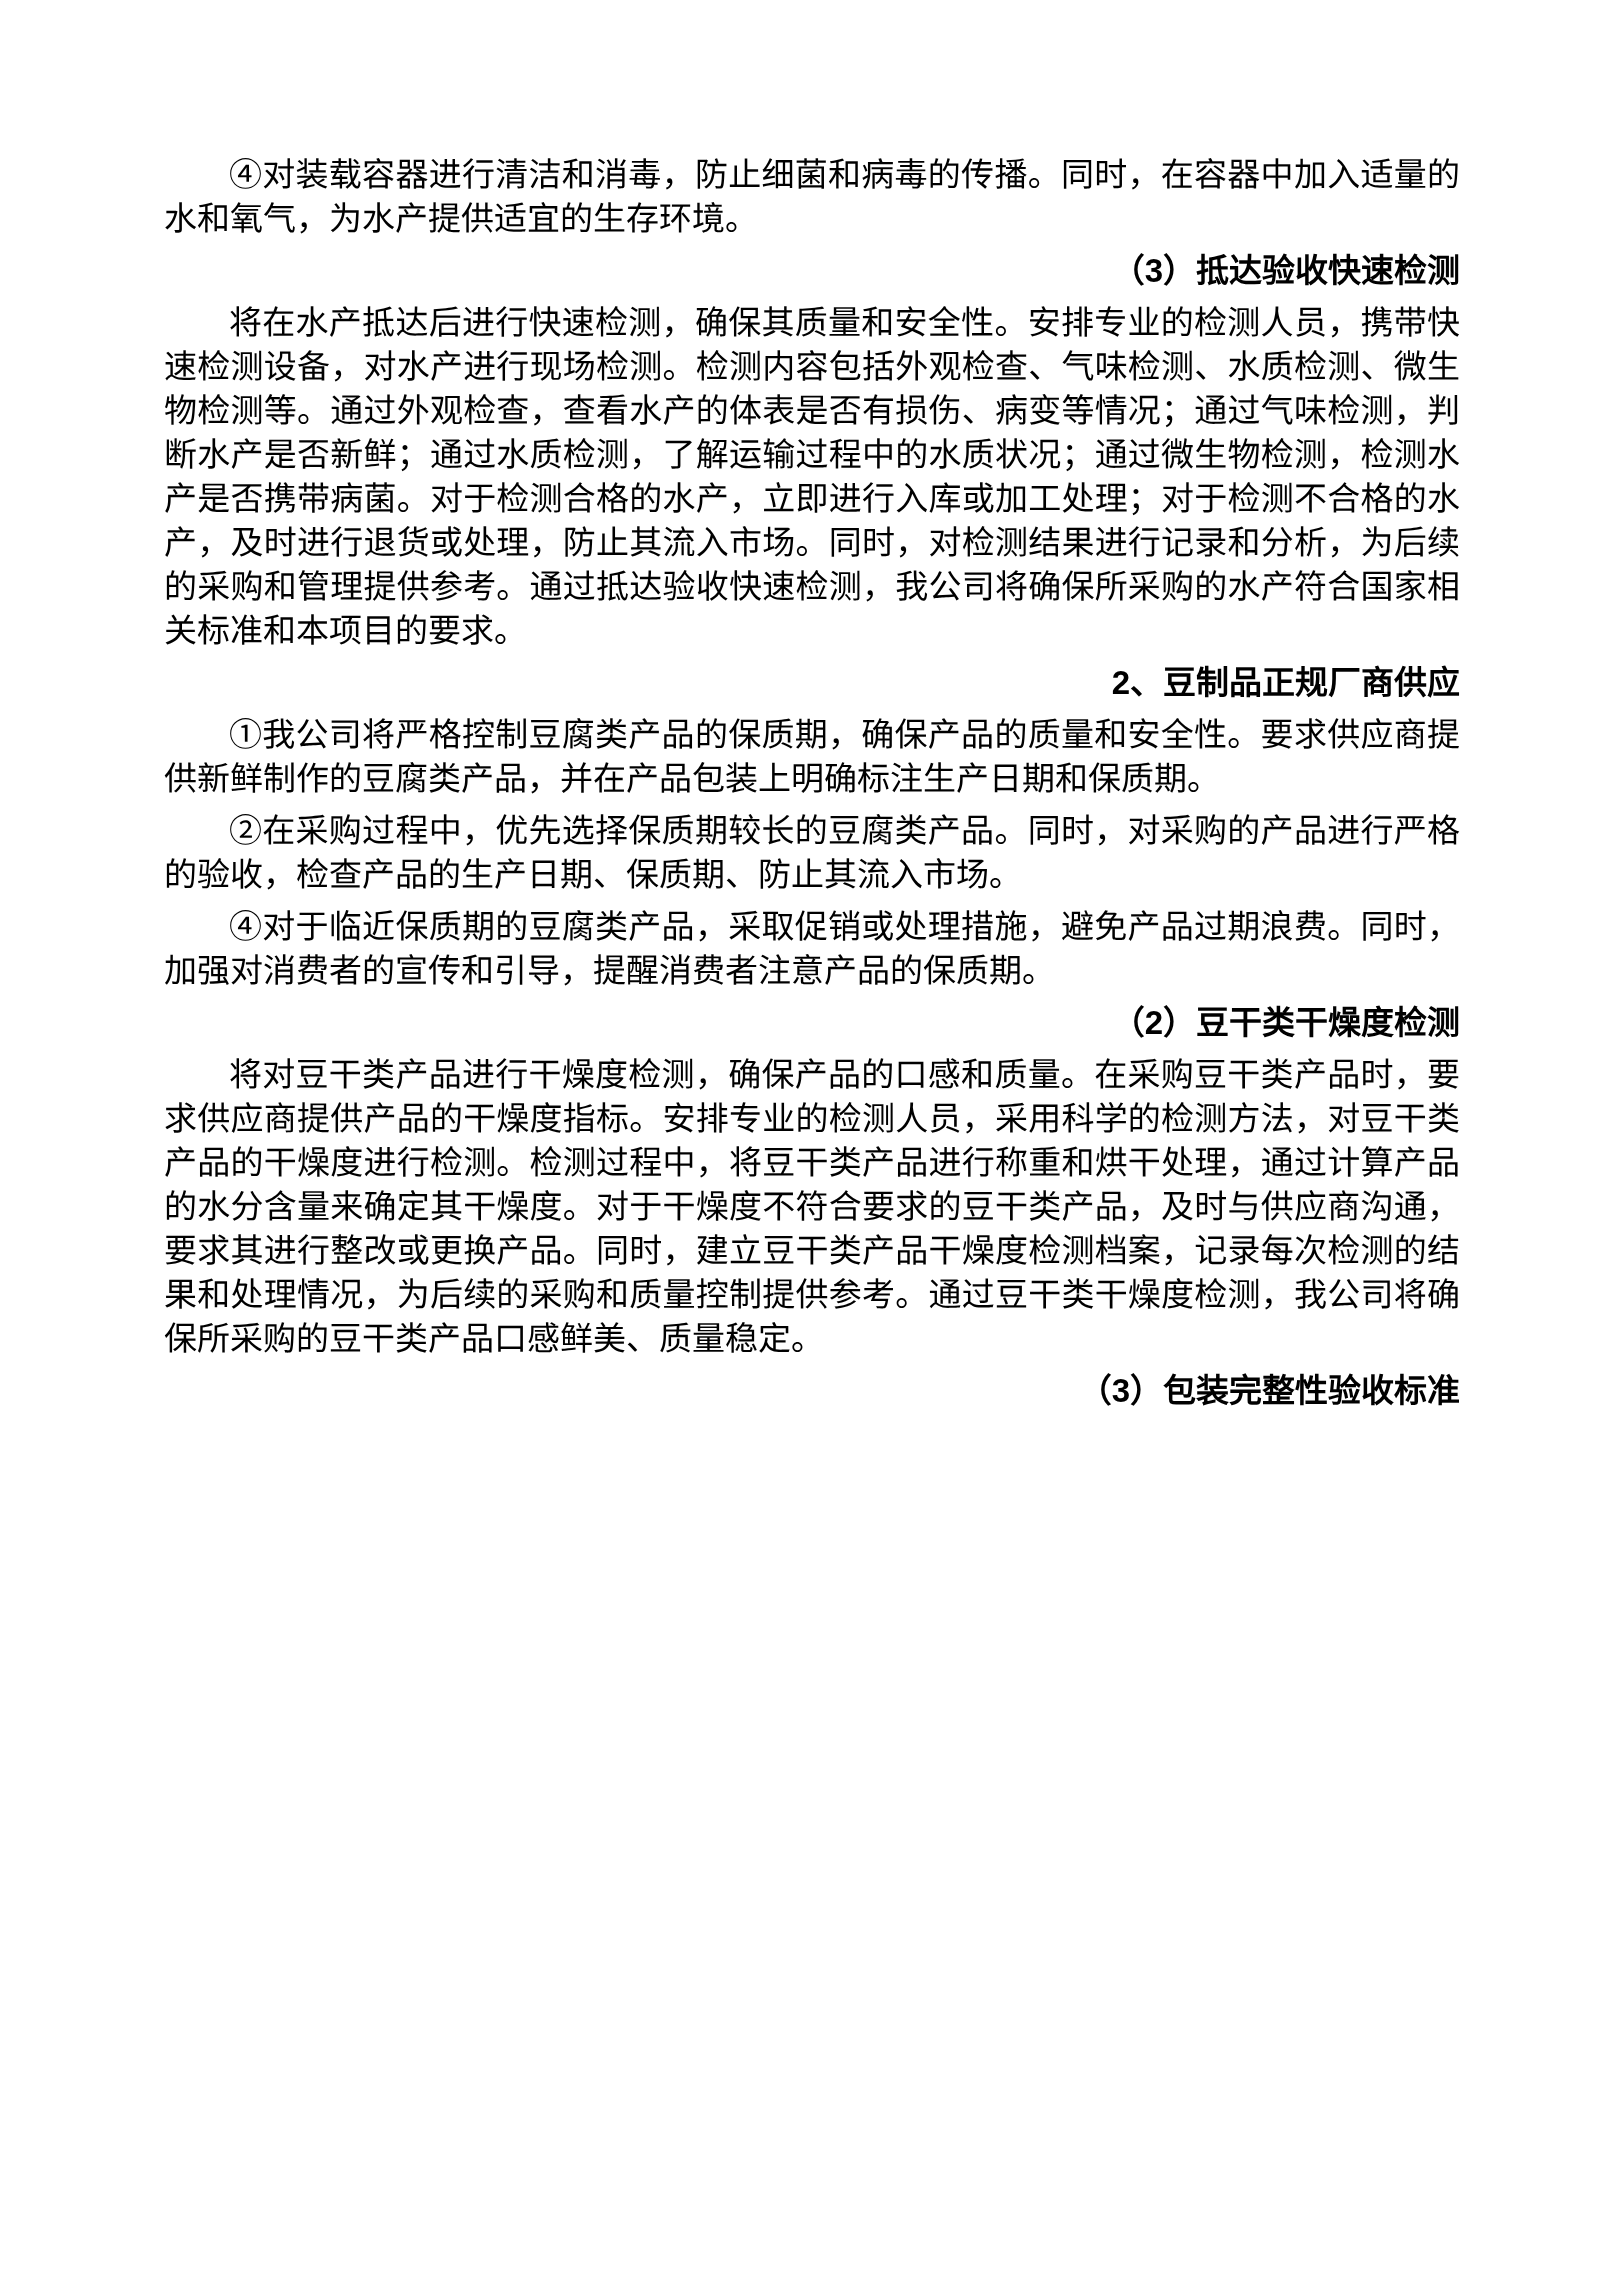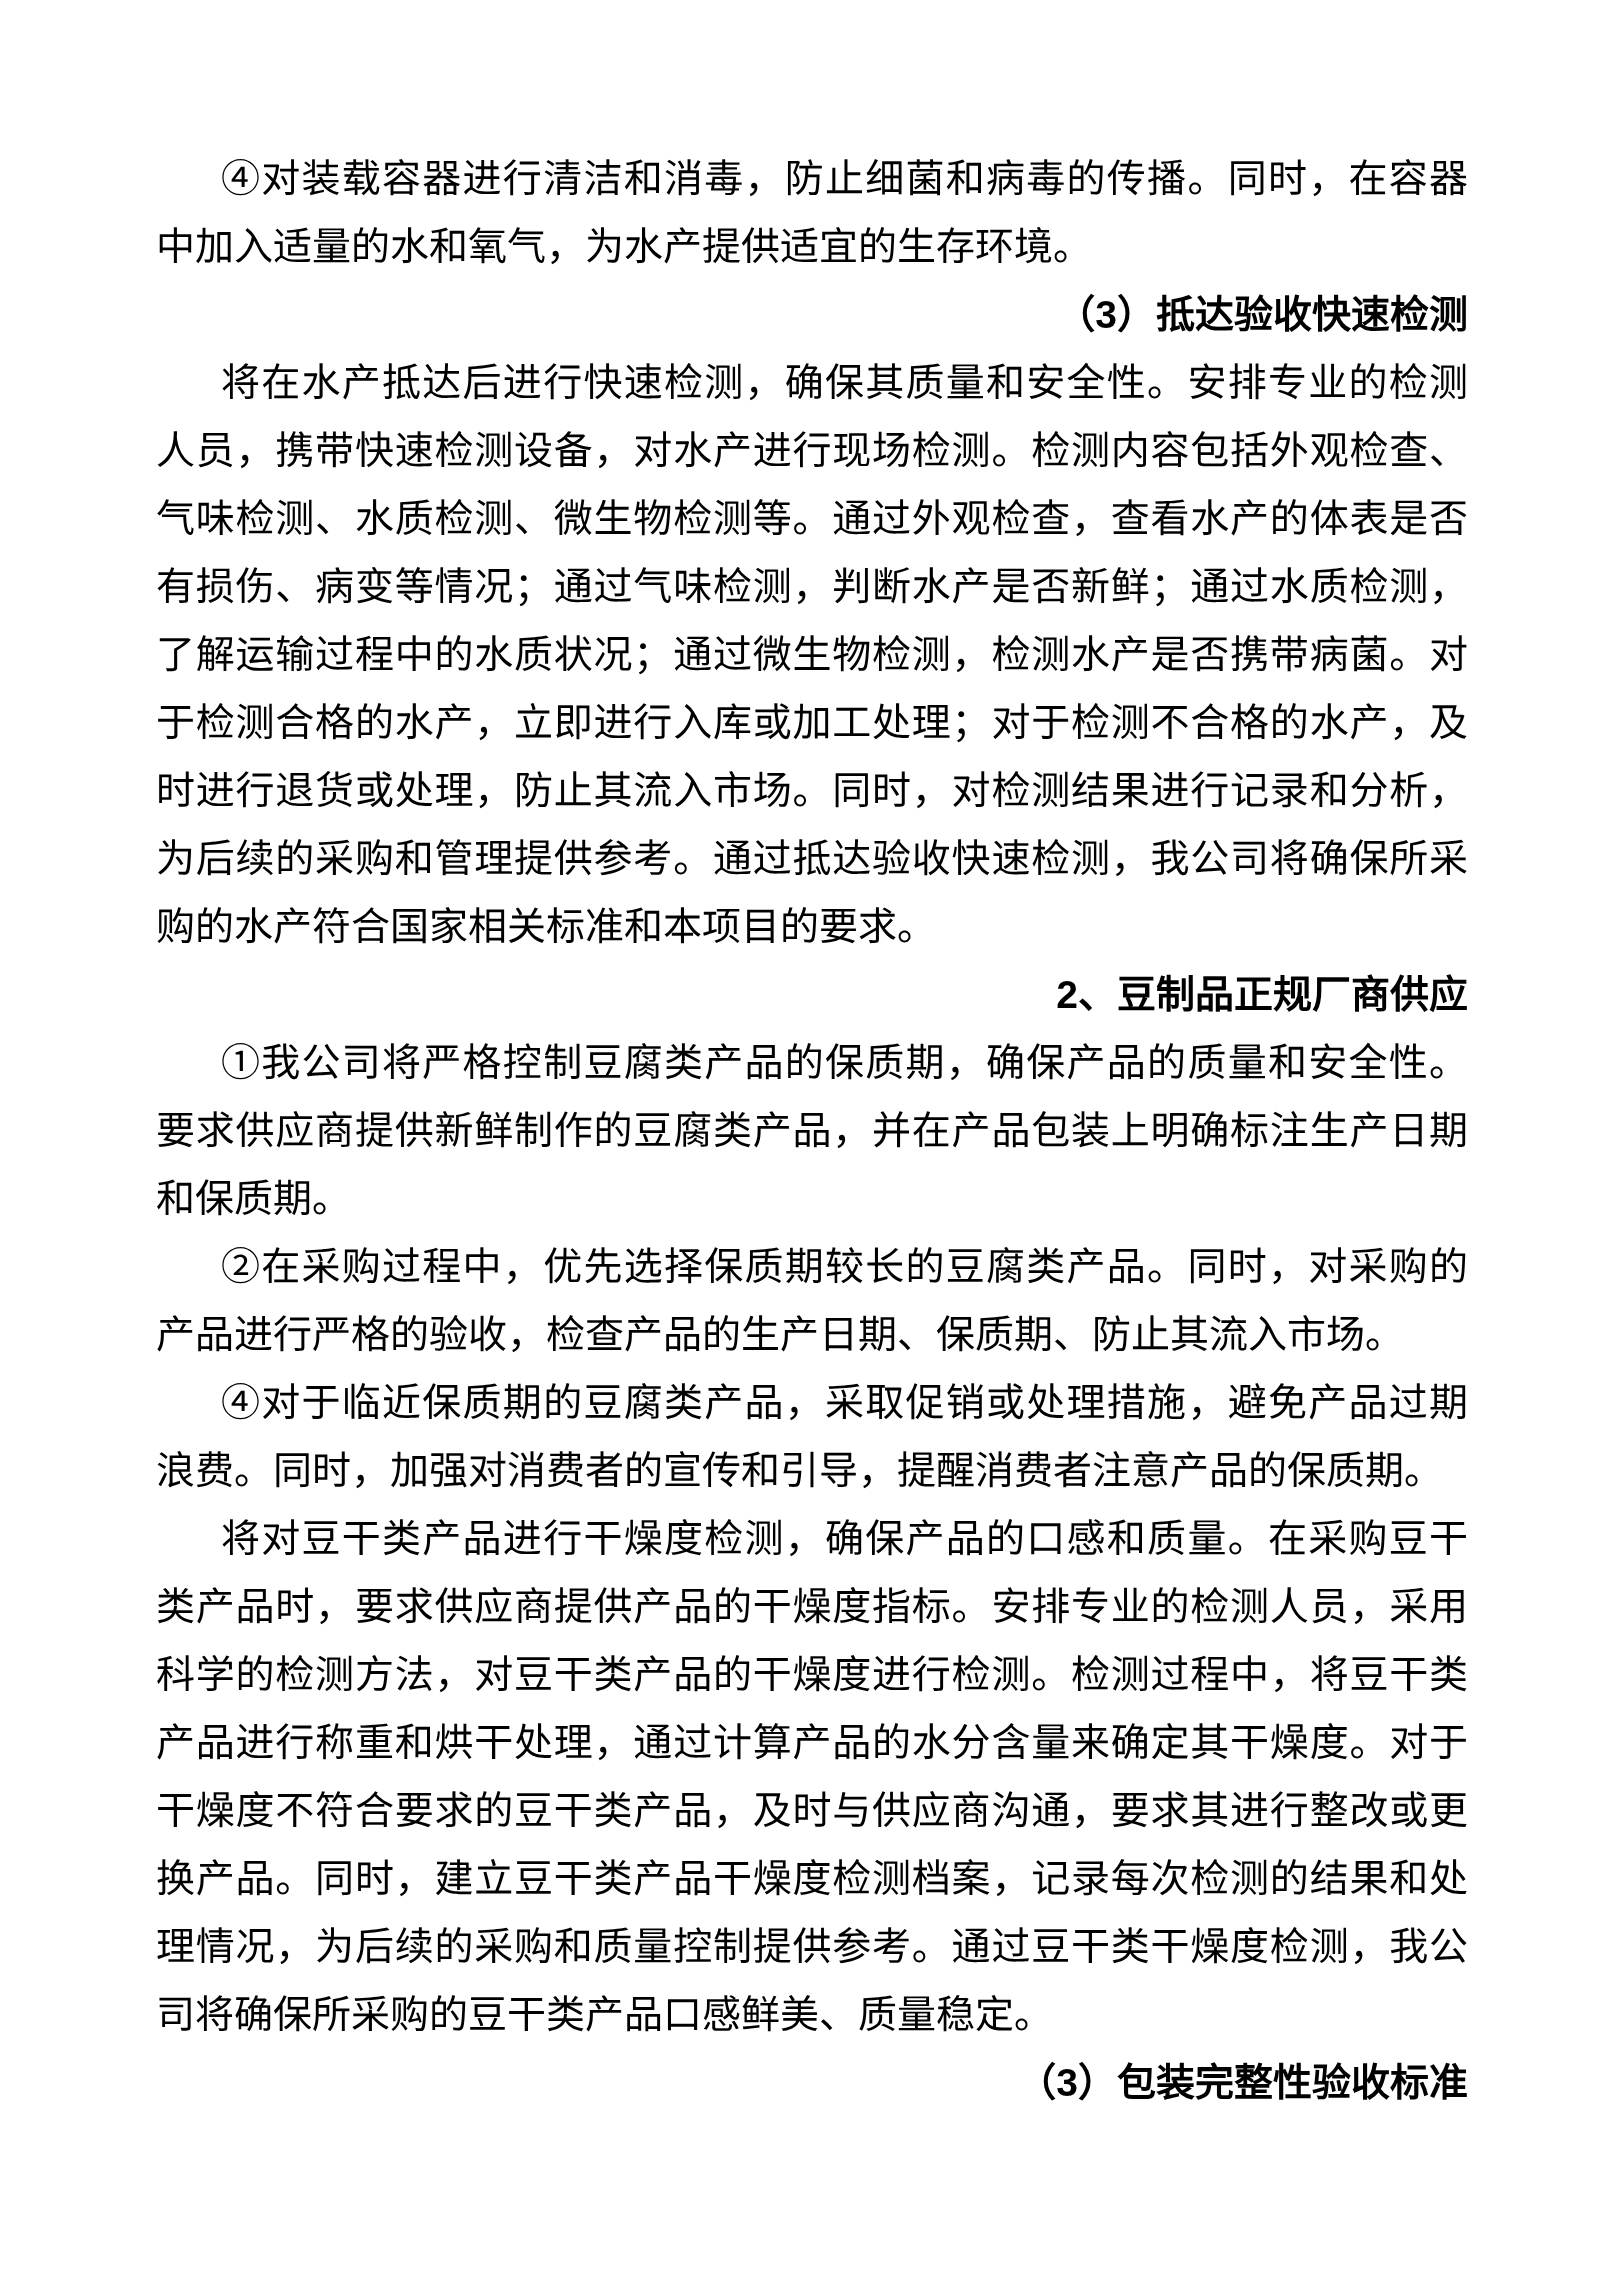--- a/index.html
+++ b/index.html
@@ -15,24 +15,24 @@
     font-family: "Liberation Serif", "DejaVu Serif", serif;
     color: #000000;
   }
   .page {
     position: absolute;
     left: 156px;
     top: 145px;
     width: 1312px;
   }
   .doc-block {
-    margin: 0;
+    margin: 8px;
     padding: 0;
-    font-size: 39px;
-    line-height: 68px;
+    font-size: 33px;
+    line-height: 44px;
     font-weight: normal;
     letter-spacing: 0;
   }
   p.doc-block {
     text-align: justify;
     text-justify: inter-character;
     text-indent: 65px;
     font-family: "Liberation Serif", "DejaVu Serif", serif;
   }
   h2.doc-block, h3.doc-block {
@@ -46,16 +46,17 @@
 <body>
 
 <main class="page">
     <p class="doc-block">④对装载容器进行清洁和消毒，防止细菌和病毒的传播。同时，在容器中加入适量的水和氧气，为水产提供适宜的生存环境。</p>
     <h3 class="doc-block">（3）抵达验收快速检测</h3>
     <p class="doc-block">将在水产抵达后进行快速检测，确保其质量和安全性。安排专业的检测人员，携带快速检测设备，对水产进行现场检测。检测内容包括外观检查、气味检测、水质检测、微生物检测等。通过外观检查，查看水产的体表是否有损伤、病变等情况；通过气味检测，判断水产是否新鲜；通过水质检测，了解运输过程中的水质状况；通过微生物检测，检测水产是否携带病菌。对于检测合格的水产，立即进行入库或加工处理；对于检测不合格的水产，及时进行退货或处理，防止其流入市场。同时，对检测结果进行记录和分析，为后续的采购和管理提供参考。通过抵达验收快速检测，我公司将确保所采购的水产符合国家相关标准和本项目的要求。</p>
     <h2 class="doc-block">2、豆制品正规厂商供应</h2>
     <p class="doc-block">①我公司将严格控制豆腐类产品的保质期，确保产品的质量和安全性。要求供应商提供新鲜制作的豆腐类产品，并在产品包装上明确标注生产日期和保质期。</p>
     <p class="doc-block">②在采购过程中，优先选择保质期较长的豆腐类产品。同时，对采购的产品进行严格的验收，检查产品的生产日期、保质期、防止其流入市场。</p>
     <p class="doc-block">④对于临近保质期的豆腐类产品，采取促销或处理措施，避免产品过期浪费。同时，加强对消费者的宣传和引导，提醒消费者注意产品的保质期。</p>
+    <h3 class="doc-block">（2）豆干类干燥度检测</h3>
     <p class="doc-block">将对豆干类产品进行干燥度检测，确保产品的口感和质量。在采购豆干类产品时，要求供应商提供产品的干燥度指标。安排专业的检测人员，采用科学的检测方法，对豆干类产品的干燥度进行检测。检测过程中，将豆干类产品进行称重和烘干处理，通过计算产品的水分含量来确定其干燥度。对于干燥度不符合要求的豆干类产品，及时与供应商沟通，要求其进行整改或更换产品。同时，建立豆干类产品干燥度检测档案，记录每次检测的结果和处理情况，为后续的采购和质量控制提供参考。通过豆干类干燥度检测，我公司将确保所采购的豆干类产品口感鲜美、质量稳定。</p>
     <h3 class="doc-block">（3）包装完整性验收标准</h3>
   </main>
 
 
 </body></html>

